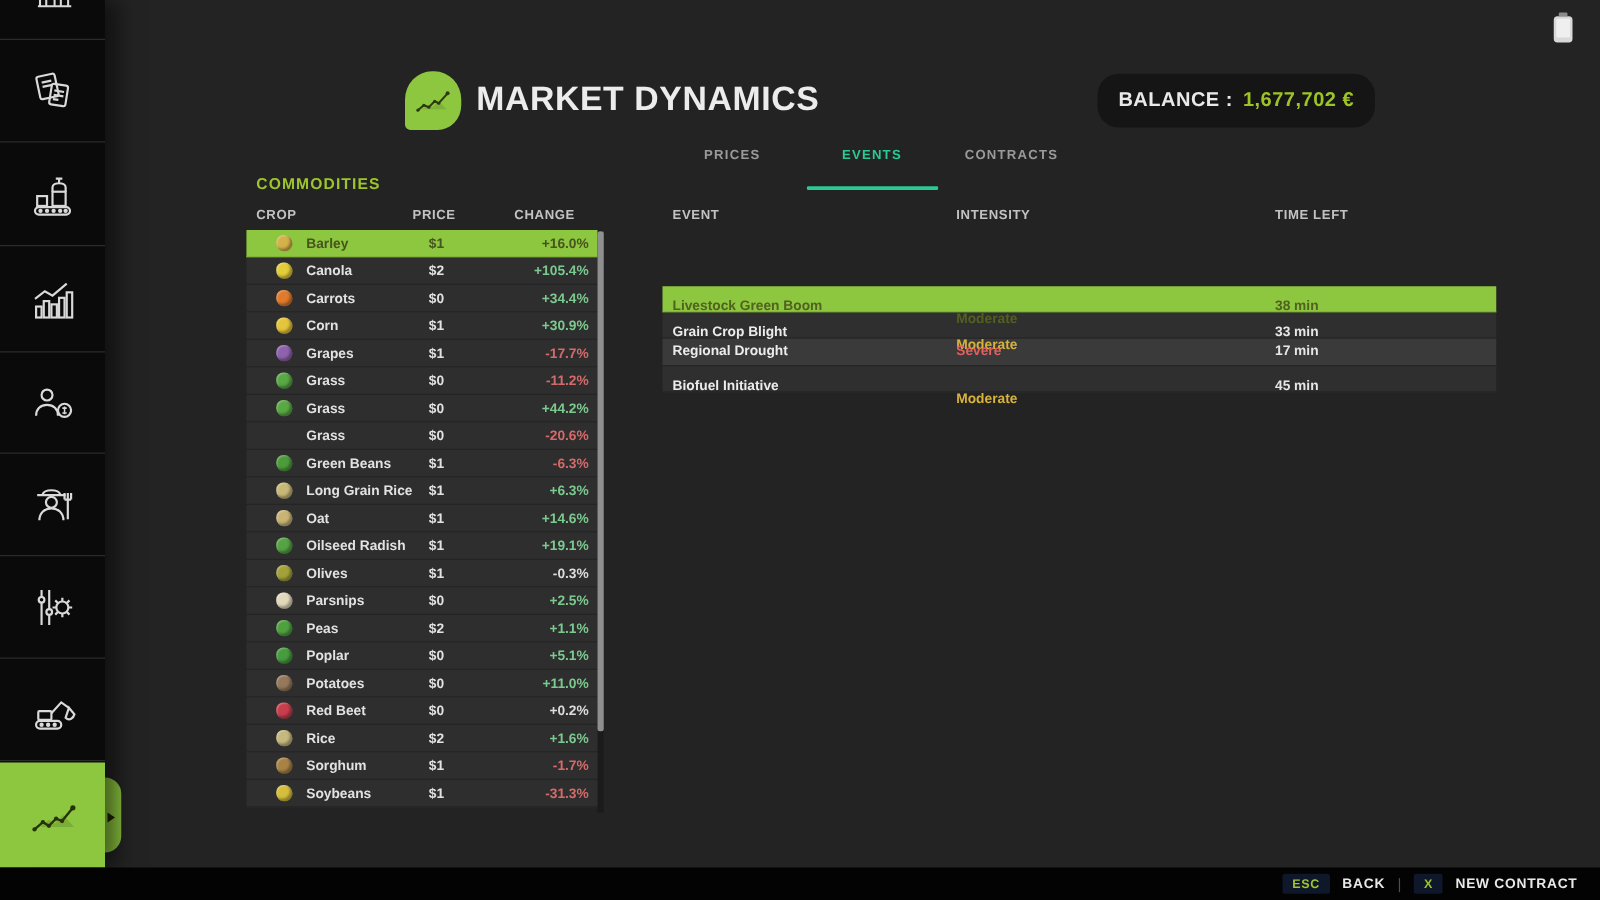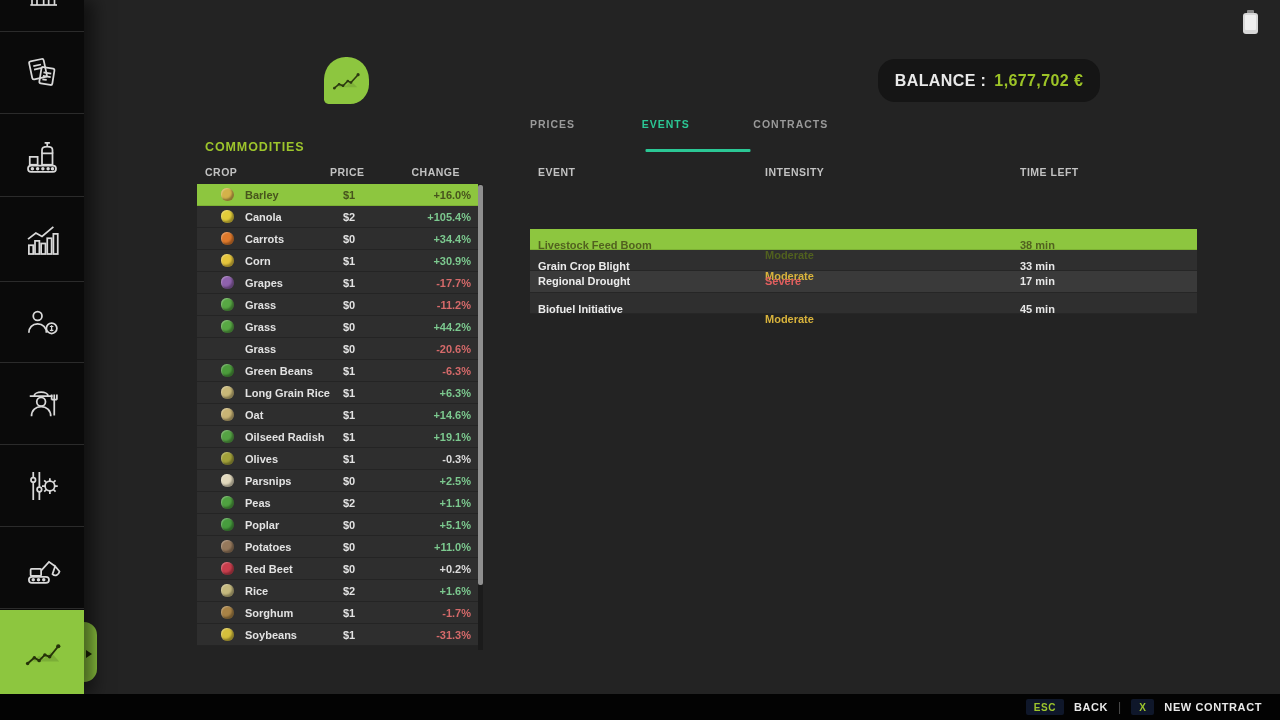--- a/index.html
+++ b/index.html
@@ -32,21 +32,21 @@
          border-radius:48% 48% 42% 10%; display:flex; align-items:center; justify-content:center; }
   .page-title{ position:absolute; left:381px; top:64px; font-size:27px; font-weight:600; color:#ececec;
                letter-spacing:.5px; }
   .balance{ position:absolute; left:878px; top:59px; width:222px; height:43px; background:#151515;
             border-radius:17px; display:flex; align-items:center; justify-content:center; gap:8px; }
   .balance .lbl{ color:#e9e9e9; font-weight:700; font-size:16px; letter-spacing:.4px; }
   .balance .val{ color:#9dc427; font-weight:700; font-size:16px; letter-spacing:.4px; }
 
   
   .tabs{ position:absolute; left:530px; top:118px; width:335px; display:flex; }
-  .tab{ position:relative; width:112px; height:34px; text-align:left; font-size:10.5px; font-weight:700;
+  .tab{ position:relative; width:112px; height:34px; text-align:center; font-size:10.5px; font-weight:700;
         letter-spacing:1px; color:#9a9a9a; cursor:pointer; }
   .tab.active{ color:#2bc795; }
   .tab.active:after{ content:""; position:absolute; left:50%; transform:translateX(-50%); bottom:0;
                      width:105px; height:3px; background:#2bc795; border-radius:1px; }
 
   
   .comm-label{ position:absolute; left:205px; top:140px; color:#9dc52c; font-size:12.5px; font-weight:700;
                letter-spacing:.9px; }
   .col-head{ position:absolute; top:166px; color:#c2c2c2; font-size:10.5px; font-weight:700; letter-spacing:.5px; }
   .ch-crop{ left:205px; } .ch-price{ left:330px; }
@@ -234,20 +234,21 @@
       <g fill="#2c3a10">
           <circle cx="8" cy="33" r="1.6"></circle>
           <circle cx="14" cy="28" r="1.6"></circle>
           <circle cx="19" cy="30" r="1.6"></circle>
       <circle cx="25" cy="24" r="1.6"></circle>
           <circle cx="29" cy="26" r="1.6"></circle>
           <circle cx="38" cy="16" r="2"></circle>
         </g>
     </svg>
   </div>
+  <h1 class="page-title">MARKET DYNAMICS</h1>
   <div class="balance">
     <span class="lbl">BALANCE :</span>
     <span class="val">1,677,702 €</span>
   </div>
 
   <nav class="tabs">
       <div class="tab">PRICES</div>
       <div class="tab active">EVENTS</div>
       <div class="tab">CONTRACTS</div>
     </nav>
@@ -386,21 +387,21 @@
     </div>
   <div class="scrollbar">
     <div class="scroll-thumb"></div>
   </div>
 
   <div class="col-head eh-event">EVENT</div>
   <div class="col-head eh-intensity">INTENSITY</div>
   <div class="col-head eh-time">TIME LEFT</div>
   <div class="events-table">
       <div class="e-row highlighted">
-        <span class="e-name">Livestock Feed Boom</span>
+        <span class="e-name">Livestock Green Boom</span>
         <span class="e-int moderate">Moderate</span>
         <span class="e-time">38 min</span>
       </div>
       <div class="e-row shade-a">
         <span class="e-name">Grain Crop Blight</span>
         <span class="e-int moderate">Moderate</span>
         <span class="e-time">33 min</span>
       </div>
       <div class="e-row shade-b">
         <span class="e-name">Regional Drought</span>

